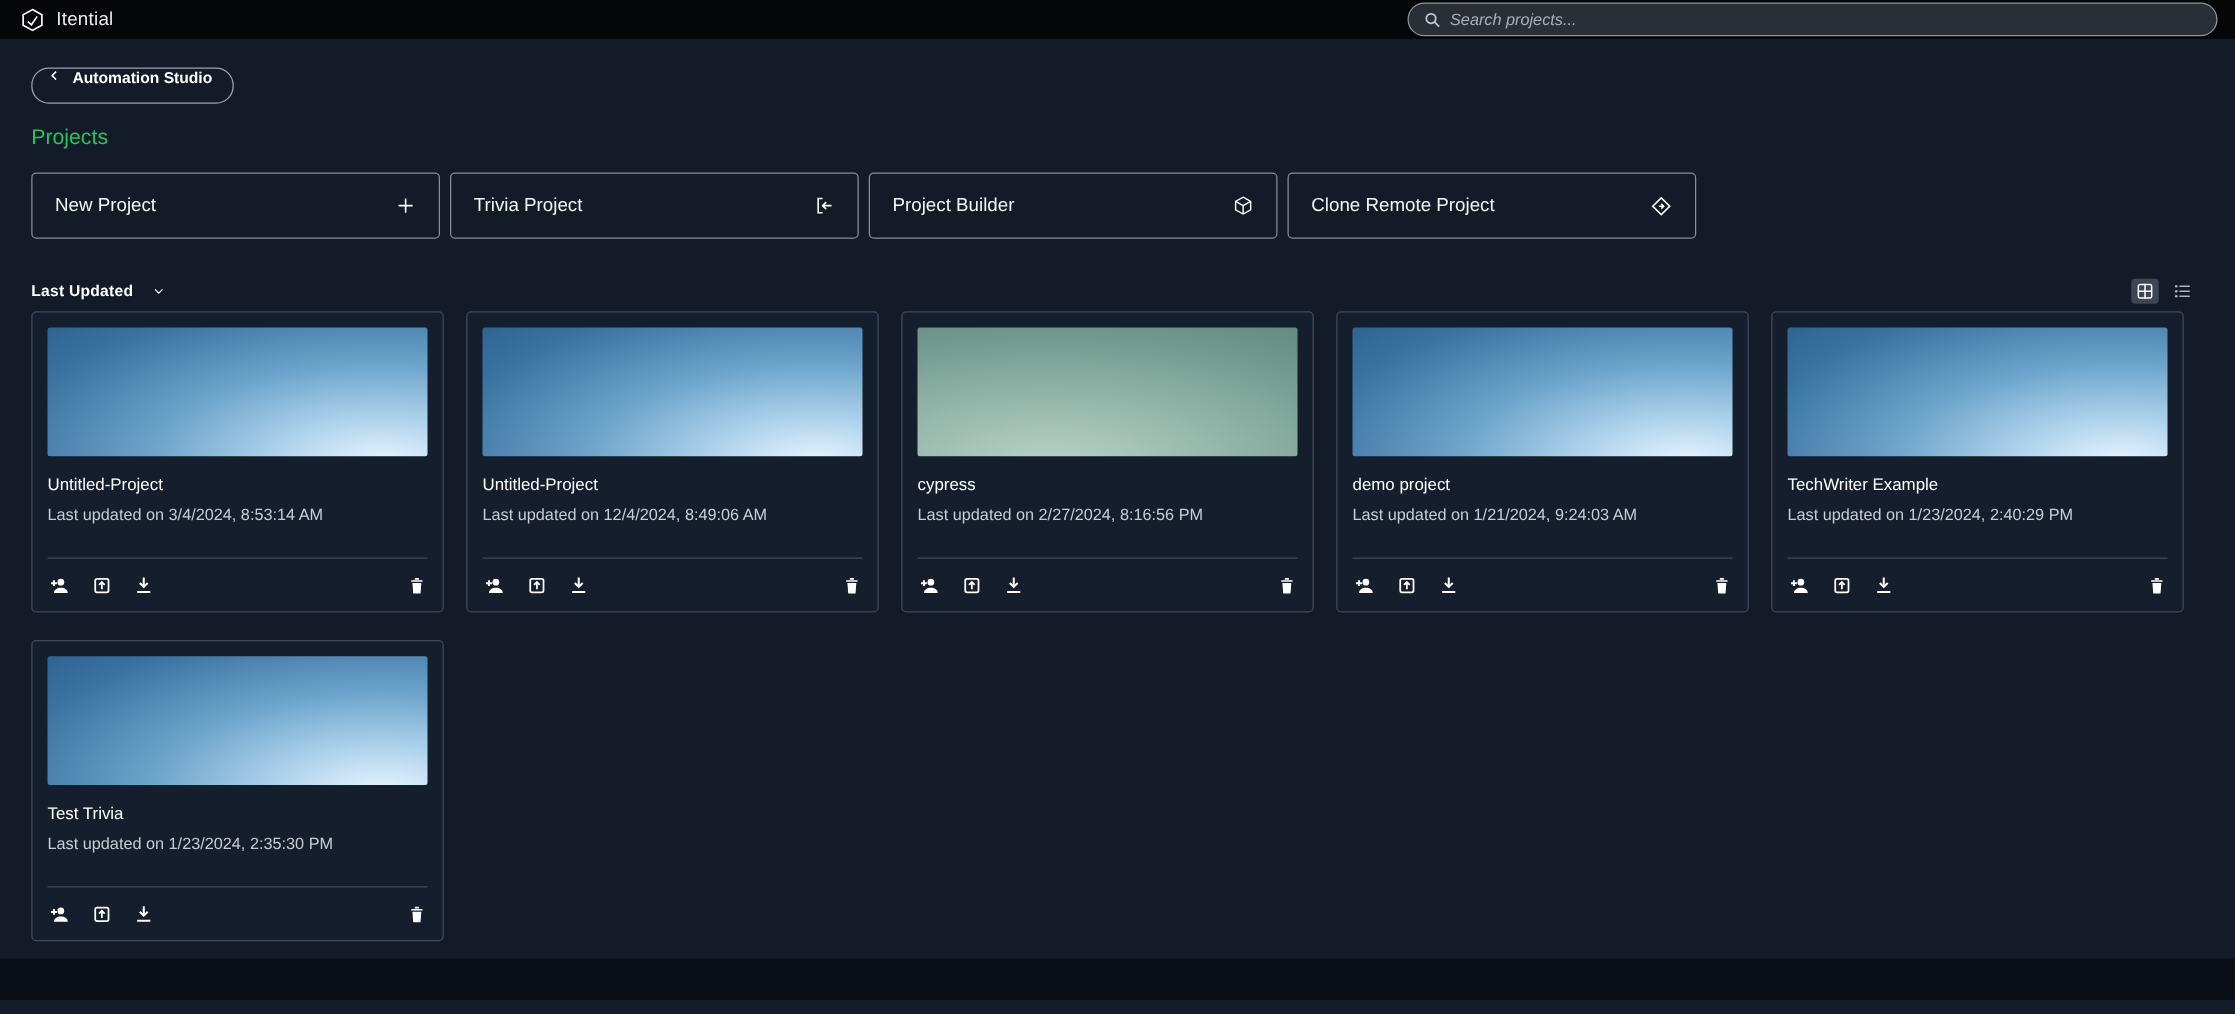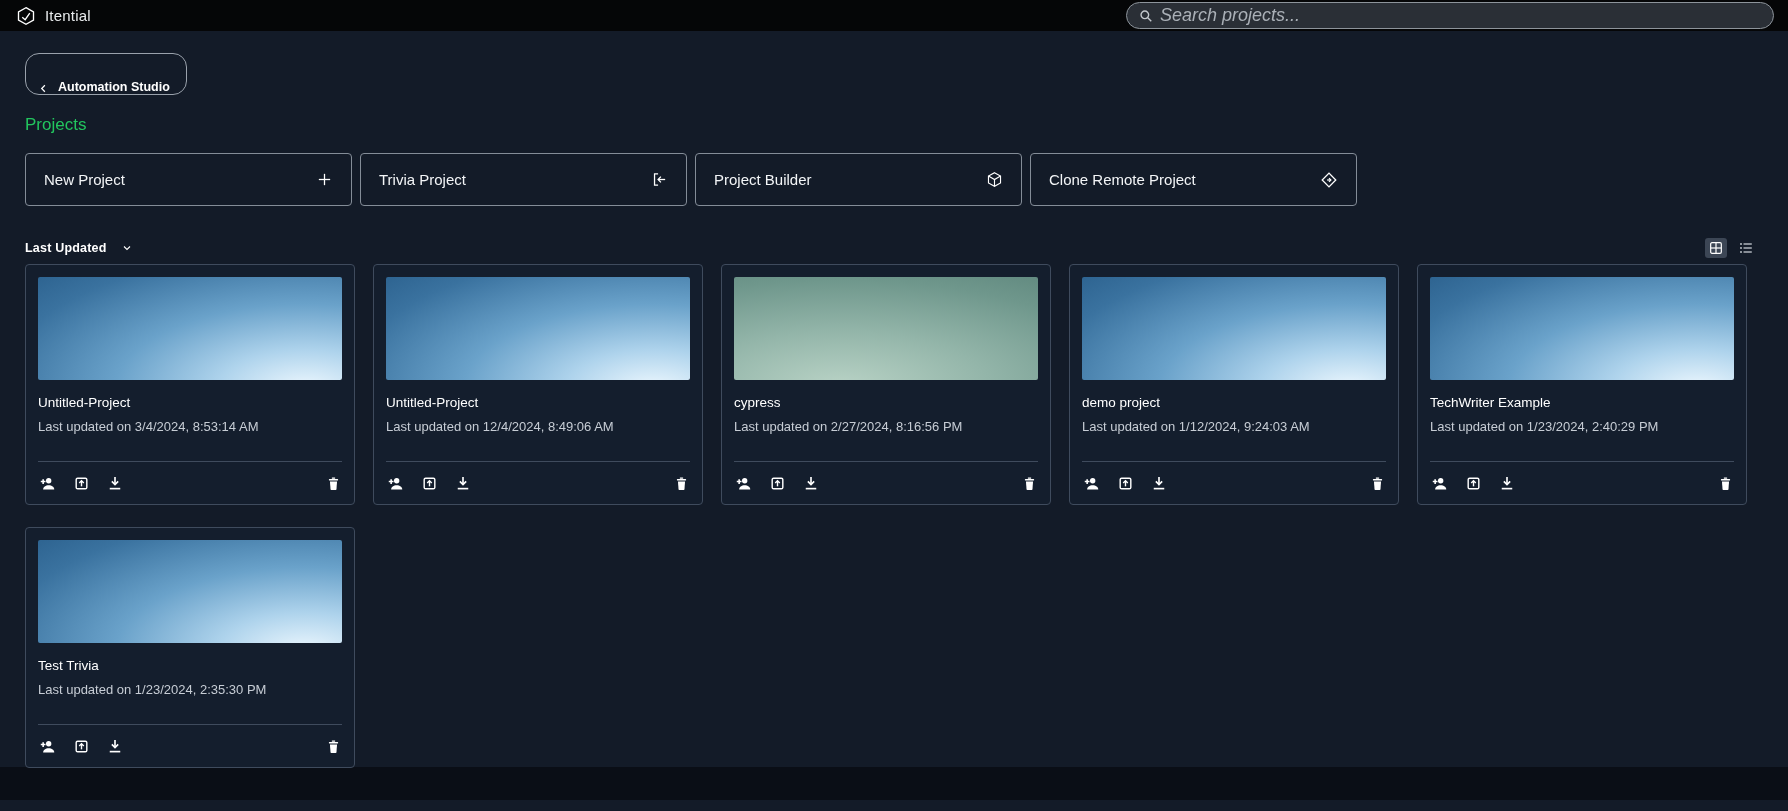--- a/index.html
+++ b/index.html
@@ -31,34 +31,34 @@
     border-radius: 14px;
     background: #2a2f36;
     padding: 0 12px;
   }
   .searchbox input {
     flex: 1;
     background: transparent;
     border: none;
     outline: none;
     color: #d2d6da;
-    font-size: 18px;
+    font-size: 13px;
     font-style: italic;
     font-family: "Liberation Sans", sans-serif;
   }
   .searchbox input::placeholder { color: #aab0b7; font-style: italic; }
 
   
   .main { padding: 22px 25px 0 25px; height: 736px; }
 
   .back-pill {
     display: inline-flex;
-    align-items: flex-end;
+    align-items: flex-start;
     gap: 9px;
-    height: 42px;
+    height: 29px;
     padding: 0 16px 0 12px;
     border: 1px solid #9aa2ac;
     border-radius: 14px;
     background: transparent;
     color: #ffffff;
     font-size: 12.5px;
     font-weight: 700;
     font-family: "Liberation Sans", sans-serif;
     cursor: pointer;
   }
@@ -416,21 +416,21 @@
             <rect x="9.6" y="3.4" width="4.8" height="1.9" rx=".6"></rect>
           </svg>
         </span>
       </button>
     </div>
   </div>
 
   <div class="card">
     <div class="thumb thumb-blue"></div>
     <div class="card-title">demo project</div>
-    <div class="card-updated">Last updated on 1/12/2024, 9:24:03 AM</div>
+    <div class="card-updated">Last updated on 1/21/2024, 9:24:03 AM</div>
     <div class="card-footer">
       <div class="footer-left">
         <button class="icon-btn">
           <span style="display:flex;">
             <svg width="19" height="19" viewBox="0 0 24 24" fill="#ffffff">
               <circle cx="13.5" cy="8.5" r="3.4"></circle>
               <path d="M6.5 19.5c0-3.4 3.1-5.4 7-5.4s7 2 7 5.4z"></path>
               <path d="M5.5 6.5 H7.5 V8.5 H9.5 V10.5 H7.5 V12.5 H5.5 V10.5 H3.5 V8.5 H5.5 Z"></path>
             </svg>
           </span>

